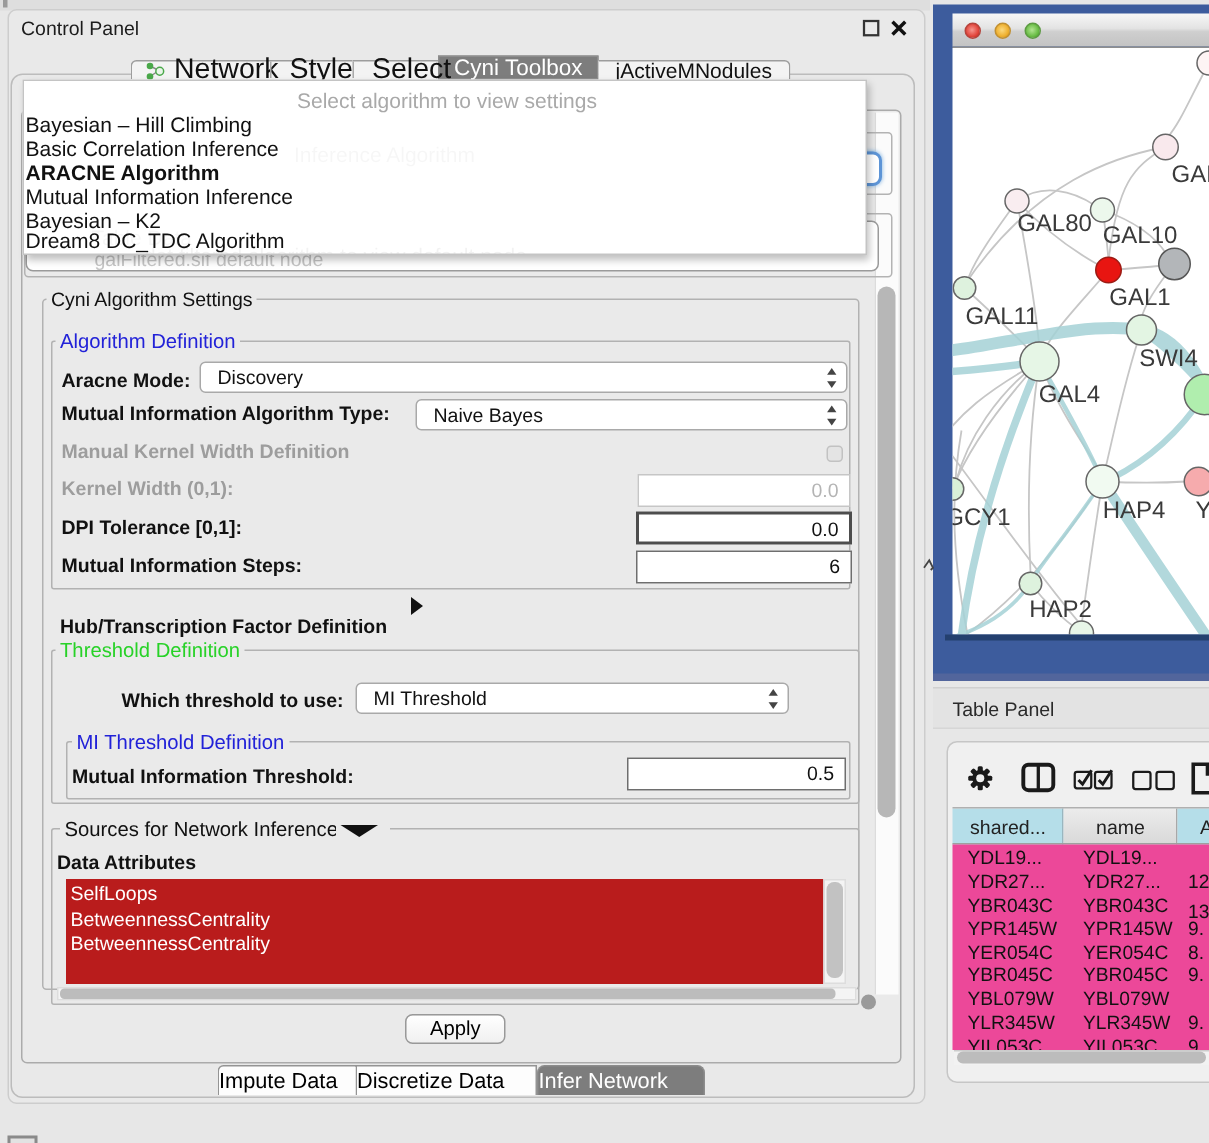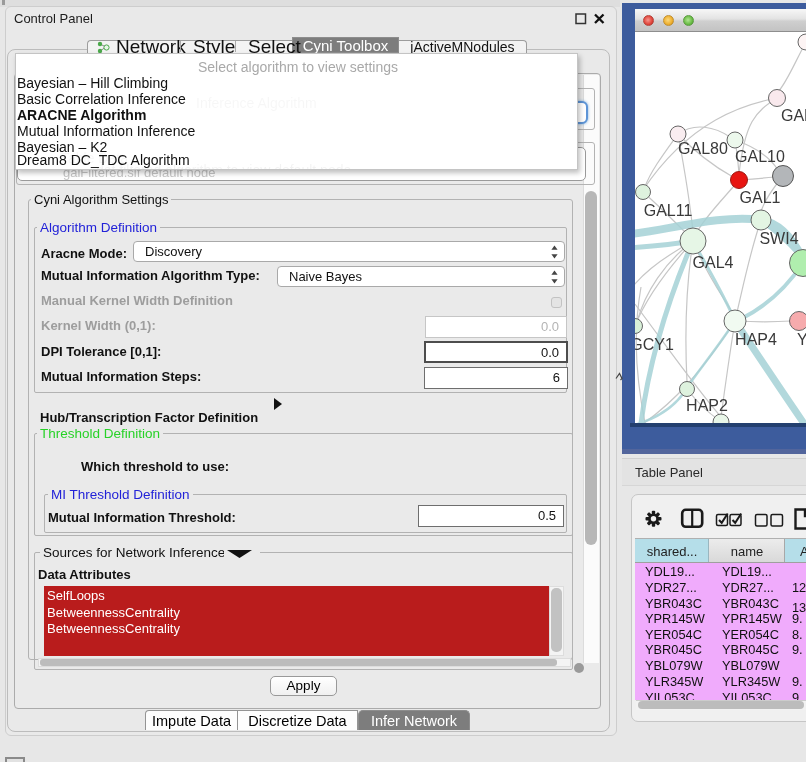--- a/index.html
+++ b/index.html
@@ -41,21 +41,21 @@
 .carr { position:absolute; right:5px; top:2px; width:9px; height:16px; }
 
 .tfield { height:22px; background:#fff; font-size:13px; text-align:right; padding-right:7px; line-height:20px; }
 
 #bluelist { left:44px; top:586px; width:505px; height:70px; background:#b91c1c; color:#fff; font-size:13px; }
 #bluelist div { padding-left:3px; height:16.5px; line-height:16.5px; }
 
 #applybtn { left:270px; top:676px; width:67px; height:20px; background:linear-gradient(#ffffff,#f0f0f0);
   border:1px solid #999; border-radius:5px; font-size:13.5px; text-align:center; line-height:18px; }
 
-.btab { top:710px; height:20px; font-size:14.5px; line-height:20px; text-align:center;
+.btab { top:710px; height:20px; font-size:14.5px; line-height:20px; 
   background:#fdfdfd; border:1px solid #949494; border-bottom:none; }
 
 #popup { left:15px; top:53px; width:563px; height:117px; overflow:hidden; background:#fff;
   border:1px solid #c4c4c4; box-shadow:2px 3px 5px rgba(0,0,0,0.25); z-index:50; }
 #popup .pitem { position:absolute; left:1px; font-size:14px; color:#111; white-space:nowrap; }
 
 #netwin { left:622px; top:3px; width:184px; height:451px; background:#3d5c9d; }
 #nettitle { left:13px; top:6px; width:171px; height:23px;
   background:linear-gradient(#f7f7f7 0%, #e3e3e3 45%, #cfcfcf 55%, #c3c3c3 100%);
   border-bottom:1px solid #8e8e8e; }
@@ -148,20 +148,24 @@
 <div class="abs tfield" style="left:424px;top:367px;width:144px;border:1px solid #6e6e6e;color:#111;">6</div>
 
 <div class="abs lbl" style="left:40px;top:398px;margin-top:12px;">Hub/Transcription Factor Definition</div>
 <svg class="abs" style="left:272px;top:397px" width="12" height="14">
       <path d="M2 1 L10 7 L2 13 Z" fill="#111"></path>
     </svg>
 
 <div class="abs group" style="left:34px;top:433px;width:539px;height:103px;"></div>
 <div class="abs gtitle" style="left:37px;top:426px;color:#28d228;font-size:13.5px;">Threshold Definition</div>
 <div class="abs lbl" style="left:81px;top:459px;">Which threshold to use:</div>
+<div class="abs combo" style="left:237px;top:455px;width:289px;">MI Threshold<svg class="carr" viewBox="0 0 9 17">
+        <path d="M4.5 1.5 L7.8 6.2 L1.2 6.2 Z" fill="#444"></path>
+        <path d="M4.5 15.5 L7.8 10.8 L1.2 10.8 Z" fill="#444"></path>
+      </svg></div>
 
 <div class="abs group" style="left:44px;top:494px;width:523px;height:39px;"></div>
 <div class="abs gtitle" style="left:48px;top:487px;color:#2222d8;font-size:13.5px;">MI Threshold Definition</div>
 <div class="abs lbl" style="left:48px;top:510px;">Mutual Information Threshold:</div>
 <div class="abs tfield" style="left:418px;top:505px;width:146px;border:1px solid #6e6e6e;color:#111;">0.5</div>
 
 <div class="abs group" style="left:34px;top:552px;width:539px;height:118px;"></div>
 <div class="abs gtitle" style="left:40px;top:545px;color:#111;font-size:13.5px;">Sources for Network Inference</div>
 <svg class="abs" style="left:224px;top:548px;background:#eaeaea;" width="36" height="11">
       <path d="M3 2 L28 2 L15.5 10 Z" fill="#111"></path>
@@ -314,21 +318,21 @@
 
 <div class="abs" style="left:635px;top:539px;width:74px;height:24px;background:#b5dee9;border-right:1px solid #9ab6bf;"></div>
 <div class="abs" style="left:709px;top:539px;width:76px;height:24px;background:linear-gradient(#ececec,#d8d8d8);border-right:1px solid #a8a8a8;"></div>
 <div class="abs" style="left:785px;top:539px;width:21px;height:24px;background:#b5dee9;"></div>
 <div class="abs" style="left:635px;top:538px;width:171px;height:1px;background:#b0b0b0;"></div>
 <div class="abs" style="left:635px;top:562px;width:171px;height:1px;background:#9f9f9f;"></div>
 <div class="abs hcell" style="left:635px;top:540px;width:74px;">shared...</div>
 <div class="abs hcell" style="left:709px;top:540px;width:76px;">name</div>
 <div class="abs hcell" style="left:786px;top:540px;width:30px;text-align:left;padding-left:14px;">A</div>
 
-<div class="abs" style="left:635px;top:563px;width:171px;height:137px;background:#f0abfc;overflow:hidden;">
+<div class="abs" style="left:635px;top:563px;width:171px;height:137px;background:#ec4899;overflow:hidden;">
   <div class="trow" style="left:10px;top:1px;">YDL19...</div>
       <div class="trow" style="left:87px;top:1px;">YDL19...</div>
       <div class="trow" style="left:157px;top:1px;margin-top:36px;">13</div>
   <div class="trow" style="left:10px;top:17px;">YDR27...</div>
       <div class="trow" style="left:87px;top:17px;">YDR27...</div>
       <div class="trow" style="left:157px;top:17px;">12</div>
   <div class="trow" style="left:10px;top:33px;">YBR043C</div>
       <div class="trow" style="left:87px;top:33px;">YBR043C</div>
   <div class="trow" style="left:10px;top:48px;">YPR145W</div>
       <div class="trow" style="left:87px;top:48px;">YPR145W</div>

